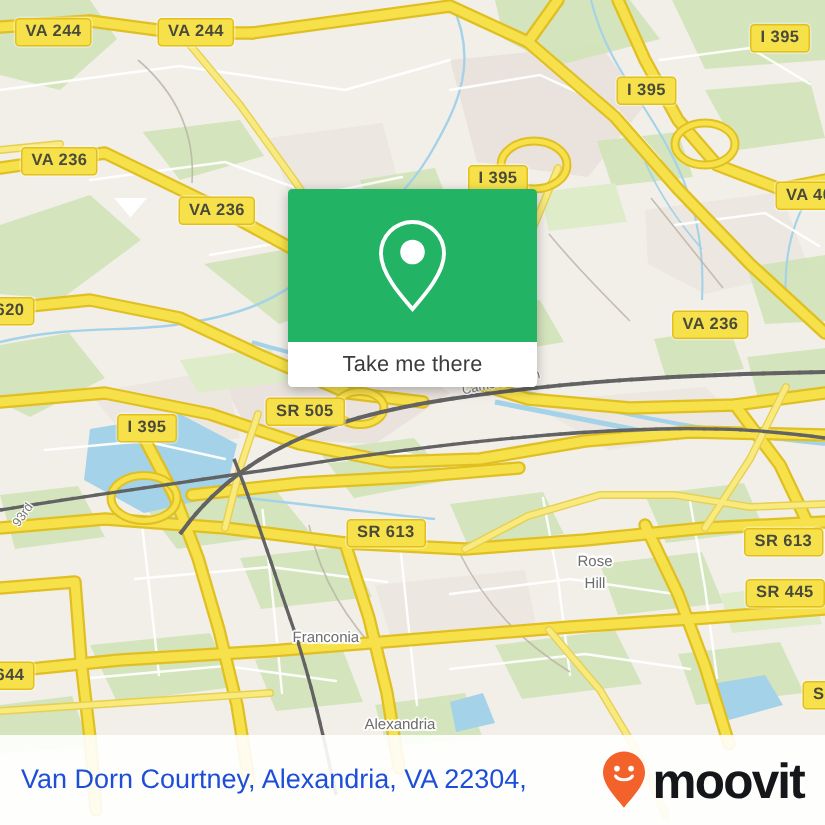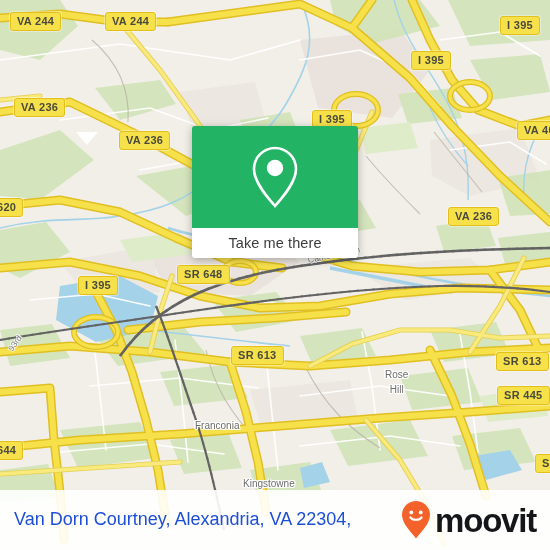--- a/index.html
+++ b/index.html
@@ -309,31 +309,31 @@
     <div class="shield" style="left:105px;top:12px;">VA 244</div>
     <div class="shield" style="left:500px;top:16px;">I 395</div>
     <div class="shield" style="left:411px;top:51px;">I 395</div>
     <div class="shield" style="left:14px;top:98px;">VA 236</div>
     <div class="shield" style="left:119px;top:131px;">VA 236</div>
     <div class="shield" style="left:312px;top:110px;">I 395</div>
     <div class="shield" style="left:517px;top:121px;">VA 402</div>
     <div class="shield" style="left:-10px;top:198px;">620</div>
     <div class="shield" style="left:448px;top:207px;">VA 236</div>
     <div class="shield" style="left:78px;top:276px;">I 395</div>
-    <div class="shield" style="left:177px;top:265px;">SR 648</div>
+    <div class="shield" style="left:177px;top:265px;">SR 505</div>
     <div class="shield" style="left:231px;top:346px;">SR 613</div>
     <div class="shield" style="left:496px;top:352px;">SR 613</div>
     <div class="shield" style="left:497px;top:386px;">SR 445</div>
     <div class="shield" style="left:-10px;top:441px;">644</div>
     <div class="shield" style="left:535px;top:454px;">S</div>
 
     <div class="place-label" style="left:385px;top:367px;">Rose
 Hill</div>
     <div class="place-label" style="left:175px;top:418px;margin-left:20px;">Franconia</div>
-    <div class="place-label" style="left:243px;top:476px;">Kingstowne</div>
+    <div class="place-label" style="left:243px;top:476px;">Alexandria</div>
 
     <div class="street-label" style="left:308px;top:255px;transform:rotate(-12deg);transform-origin:left center;">Cameron Run</div>
     <div class="street-label" style="left:10px;top:345px;transform:rotate(-55deg);transform-origin:left center;">93rd</div>
   </div>
 
   <div id="popup">
     <div id="popup-head">
       <svg width="54" height="66" viewBox="0 0 54 66">
         <path d="M27 4 C15.4 4 6 13.4 6 25 C6 39 21 55 27 62 C33 55 48 39 48 25 C48 13.4 38.6 4 27 4 Z" fill="none" stroke="#ffffff" stroke-width="2.6"></path>
         <circle cx="27" cy="24" r="8.2" fill="#ffffff"></circle>

